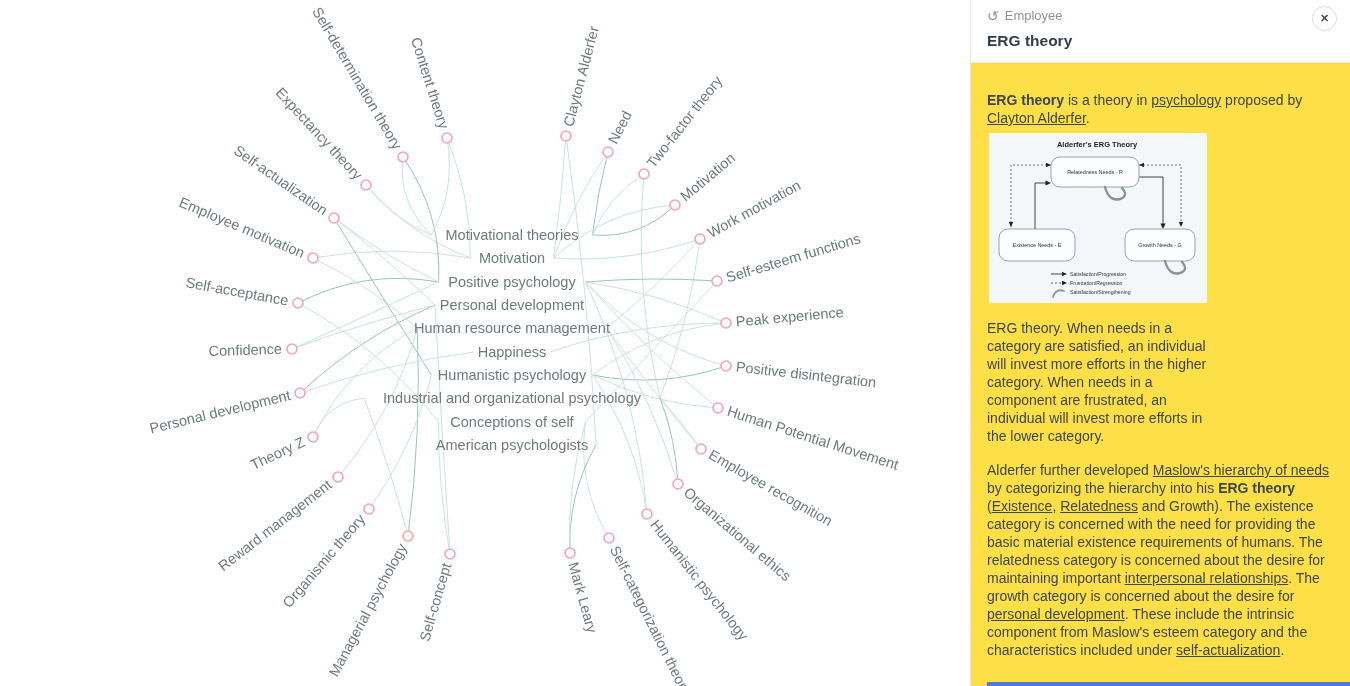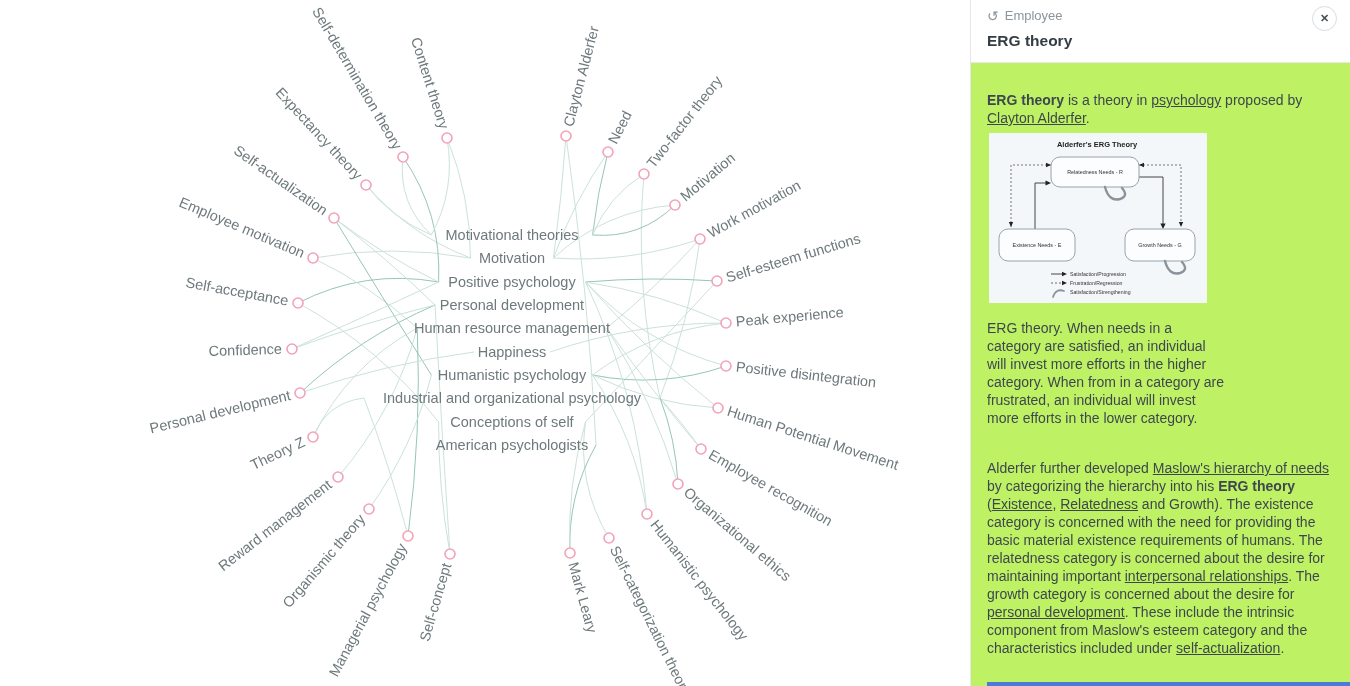--- a/index.html
+++ b/index.html
@@ -16,28 +16,28 @@
   .panel { position:absolute; left:970px; top:0; width:380px; height:686px;
            background:#fff; border-left:1px solid #e5e7e9; }
   .panel-header { position:relative; height:63px; padding:8px 16px 0 16px; background:#fff;
                   border-bottom:1px solid #e6e8ea; }
   .history-row { display:flex; align-items:center; gap:6px; color:#8b949b; font-size:13px; }
   .history-icon { font-size:14px; line-height:1; color:#8b949b; }
   .panel-title { margin-top:9px; font-size:15.5px; font-weight:bold; color:#343c44; }
   .close-btn { position:absolute; right:13px; top:6px; width:25px; height:25px; border-radius:50%;
                border:1px solid #d9dcdf; background:#fff; display:flex; align-items:center;
                justify-content:center; font-size:11px; font-weight:bold; color:#4a5258; cursor:pointer; }
-  .panel-body { position:relative; height:623px; padding:14px 16px 0 16px; background:#bef264;
+  .panel-body { position:relative; height:623px; padding:14px 16px 0 16px; background:#fde047;
                 font-size:14px; line-height:18px; color:#3e474f; overflow:hidden; }
   .para { margin-top:14px; }
   .para .b { font-weight:bold; }
   .para .lnk, .caption .lnk { color:inherit; text-decoration:underline; cursor:pointer; }
   .figure { margin:6px 0 0 2px; width:218px; cursor:pointer; }
   .caption { margin-top:12px; width:238px; color:#3e474f; }
-  .body-para { margin-top:32px; }
+  .body-para { margin-top:16px; }
   .accent-strip { position:absolute; left:16px; right:0; bottom:0; height:4px; }
 
   
   .erg-svg text { font-family:"Liberation Sans", sans-serif; }
 </style>
 </head>
 <body>
 
 <div class="stage">
 
@@ -210,20 +210,20 @@
           <polygon points="78,141 73,138.8 73,143.2" fill="#222"></polygon>
           <text x="81" y="143" font-size="5.2" fill="#333">Satisfaction/Progression</text>
           <path d="M62,150 H75" stroke="#444" stroke-width="0.8" stroke-dasharray="2,2"></path>
           <polygon points="78,150 73,147.8 73,152.2" fill="#222"></polygon>
           <text x="81" y="152" font-size="5.2" fill="#333">Frustration/Regression</text>
           <path d="M64,164 q3,-9 11,-6" fill="none" stroke="#8a939b" stroke-width="1.8" stroke-linecap="round"></path>
           <text x="81" y="161" font-size="5.2" fill="#333">Satisfaction/Strengthening</text>
         </svg>
       </div>
 
-      <div class="caption">ERG theory. When needs in a category are satisfied, an individual will invest more efforts in the higher category. When from in a category are frustrated, an individual will invest more efforts in the lower category.</div>
+      <div class="caption">ERG theory. When needs in a category are satisfied, an individual will invest more efforts in the higher category. When needs in a component are frustrated, an individual will invest more efforts in the lower category.</div>
 
       <p class="para body-para"><span>Alderfer further developed </span><span class="lnk">Maslow's hierarchy of needs</span><span> by categorizing the hierarchy into his </span><span class="b">ERG theory</span><span> (</span><span class="lnk">Existence</span><span>, </span><span class="lnk">Relatedness</span><span> and Growth). The existence category is concerned with the need for providing the basic material existence requirements of humans. The relatedness category is concerned about the desire for maintaining important </span><span class="lnk">interpersonal relationships</span><span>. The growth category is concerned about the desire for </span><span class="lnk">personal development</span><span>. These include the intrinsic component from Maslow's esteem category and the characteristics included under </span><span class="lnk">self-actualization</span><span>.</span></p>
 
       <div class="accent-strip" style="background: rgb(77, 121, 221);"></div>
     </div>
   </div>
 </div>
 
 </body></html>

